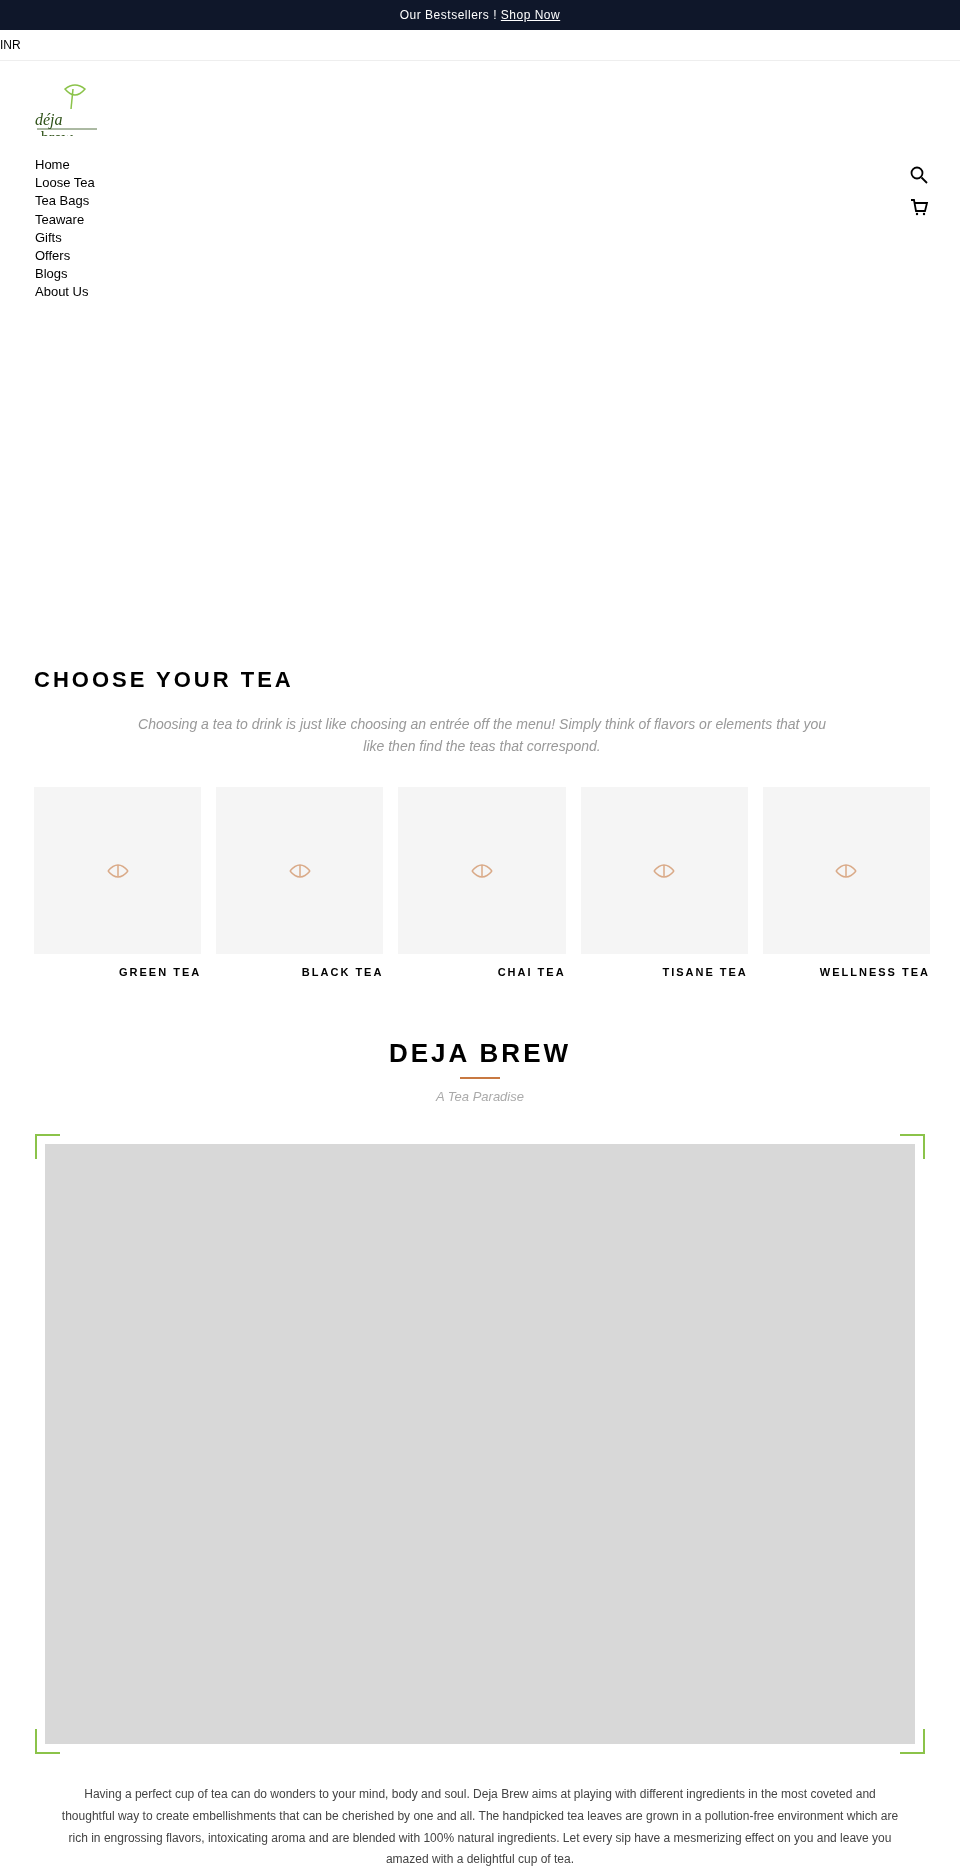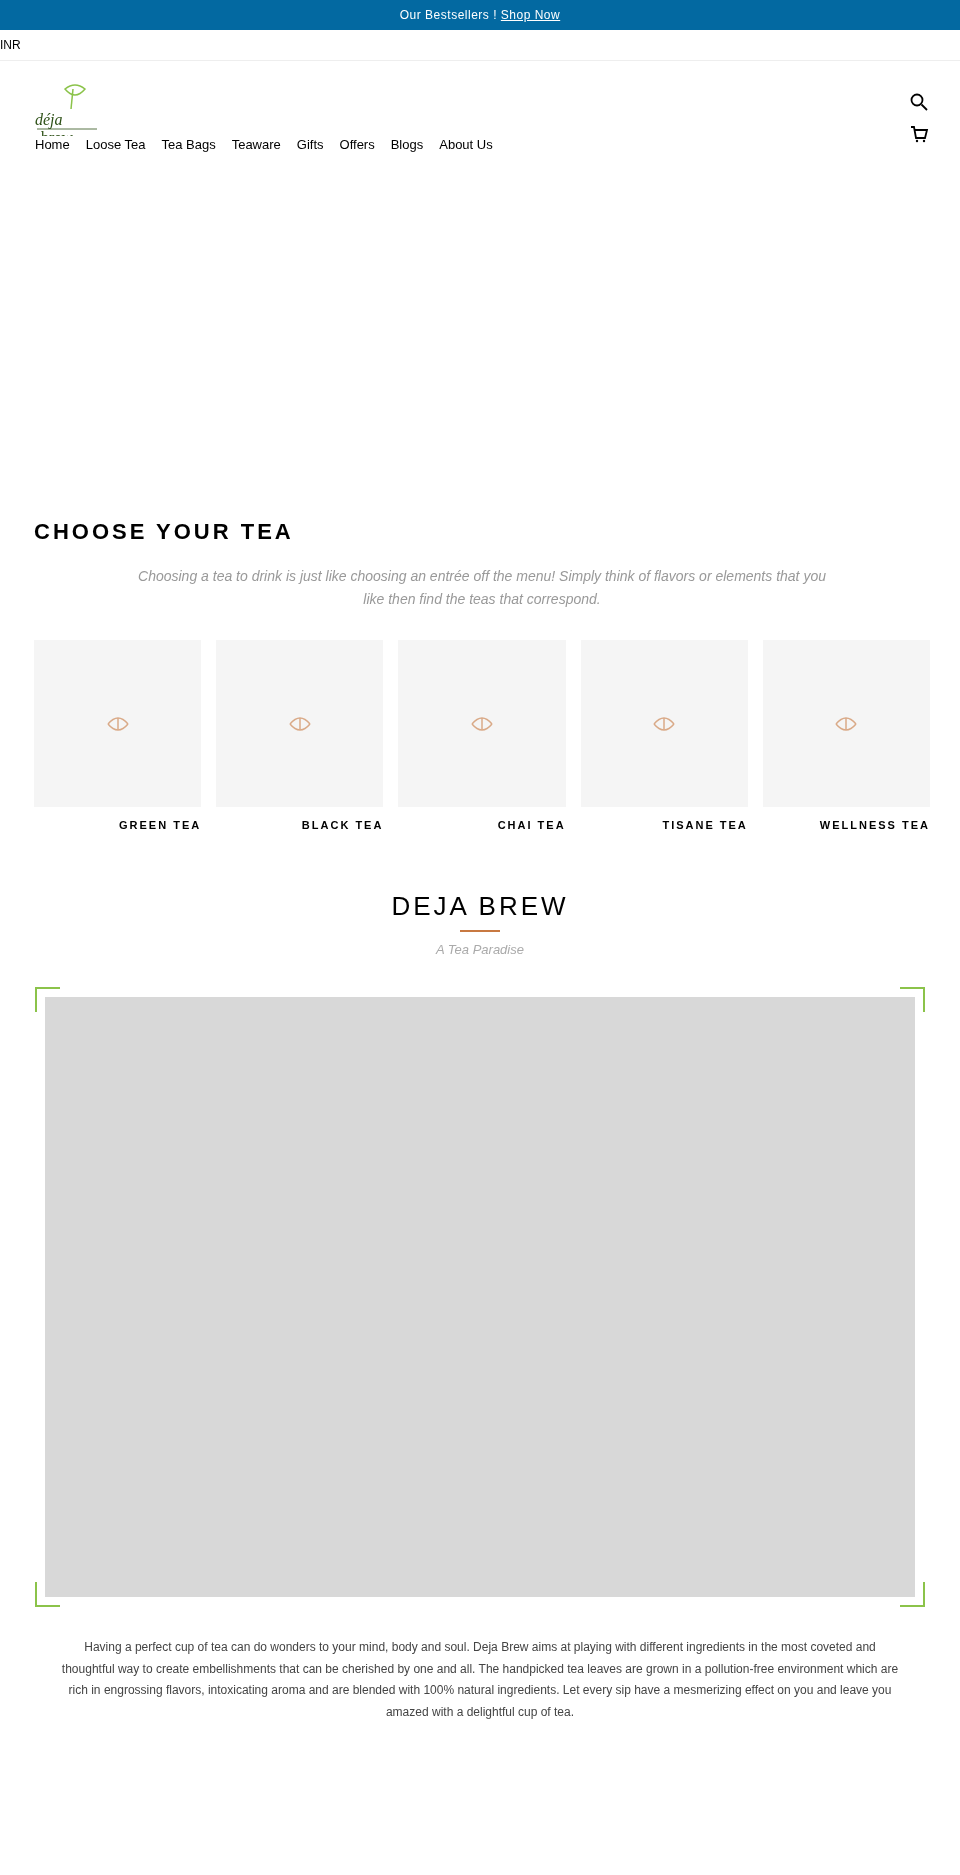--- a/index.html
+++ b/index.html
@@ -1,20 +1,20 @@
 <!DOCTYPE html>
 <html><head>
   <meta charset="utf-8">
   <style>
     * { margin: 0; padding: 0; box-sizing: border-box; }
     body { font-family: Arial, sans-serif; background: #fff; color: #000; width: 960px; }
 
     
     .top-banner {
-      background: #0369a1;
+      background: #0f172a;
       color: #fff;
       text-align: center;
       padding: 8px 0;
       font-size: 12px;
       letter-spacing: 0.5px;
     }
     .top-banner a { color: #fff; text-decoration: underline; cursor: pointer; }
 
     
     .currency-bar {
@@ -31,23 +31,23 @@
       align-items: center;
       justify-content: space-between;
       padding: 15px 30px 5px 30px;
     }
     .logo-area { display: flex; flex-direction: column; }
     .logo-svg { width: 110px; height: 60px; }
 
     
     .nav {
       display: flex;
-      flex-direction: row;
-      gap: 16px;
-      margin-top: 0;
+      flex-direction: column;
+      gap: 0;
+      margin-top: 20px;
       padding-left: 5px;
       font-size: 13px;
     }
     .nav a { text-decoration: none; color: #000; cursor: pointer; line-height: 1.4; }
 
     
     .header-icons {
       display: flex;
       flex-direction: column;
       gap: 10px;
@@ -127,21 +127,21 @@
       text-transform: uppercase;
       text-align: center;
     }
 
     
     .deja-brew-section {
       padding: 40px 30px 30px 30px;
     }
     .deja-brew-title {
       font-size: 26px;
-      font-weight: normal;
+      font-weight: bold;
       letter-spacing: 3px;
       text-transform: uppercase;
       text-align: center;
       margin-bottom: 8px;
     }
     .deja-brew-underline {
       width: 40px;
       height: 2px;
       background: #c87941;
       margin: 0 auto 10px auto;

